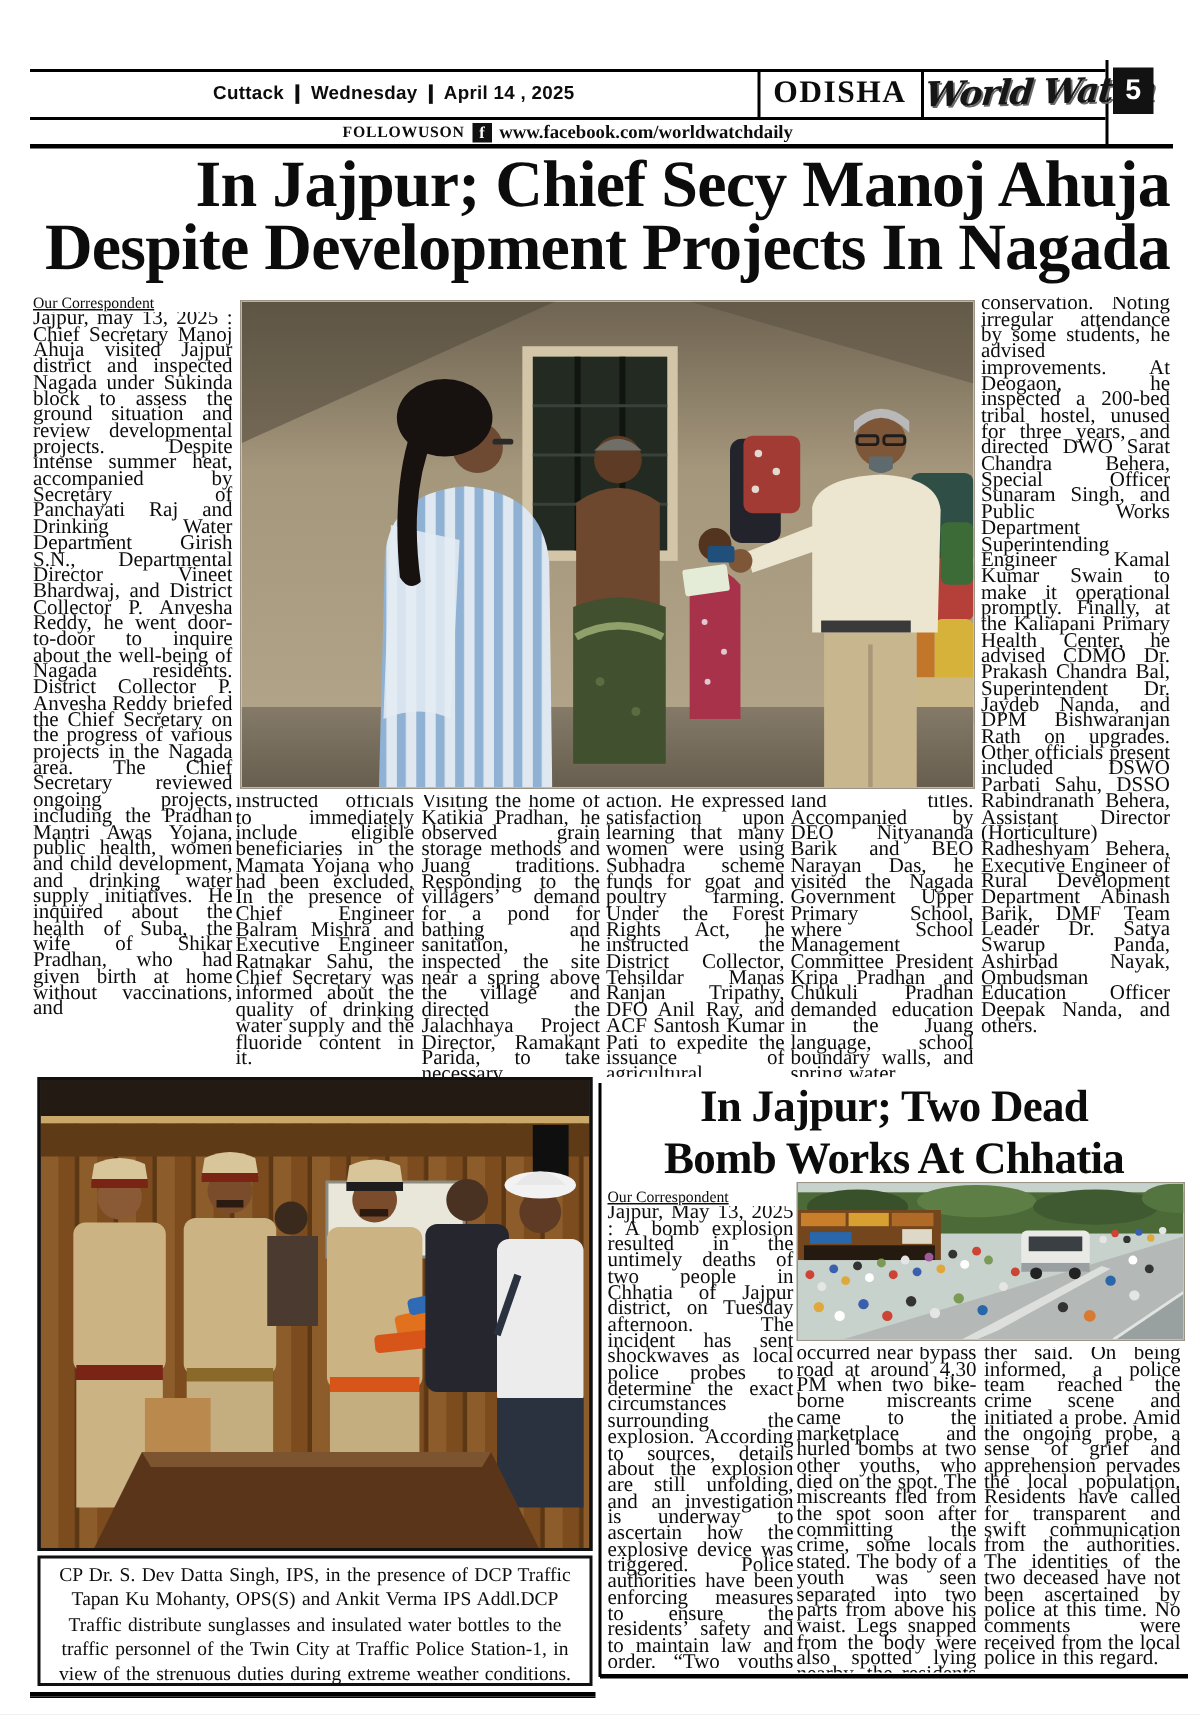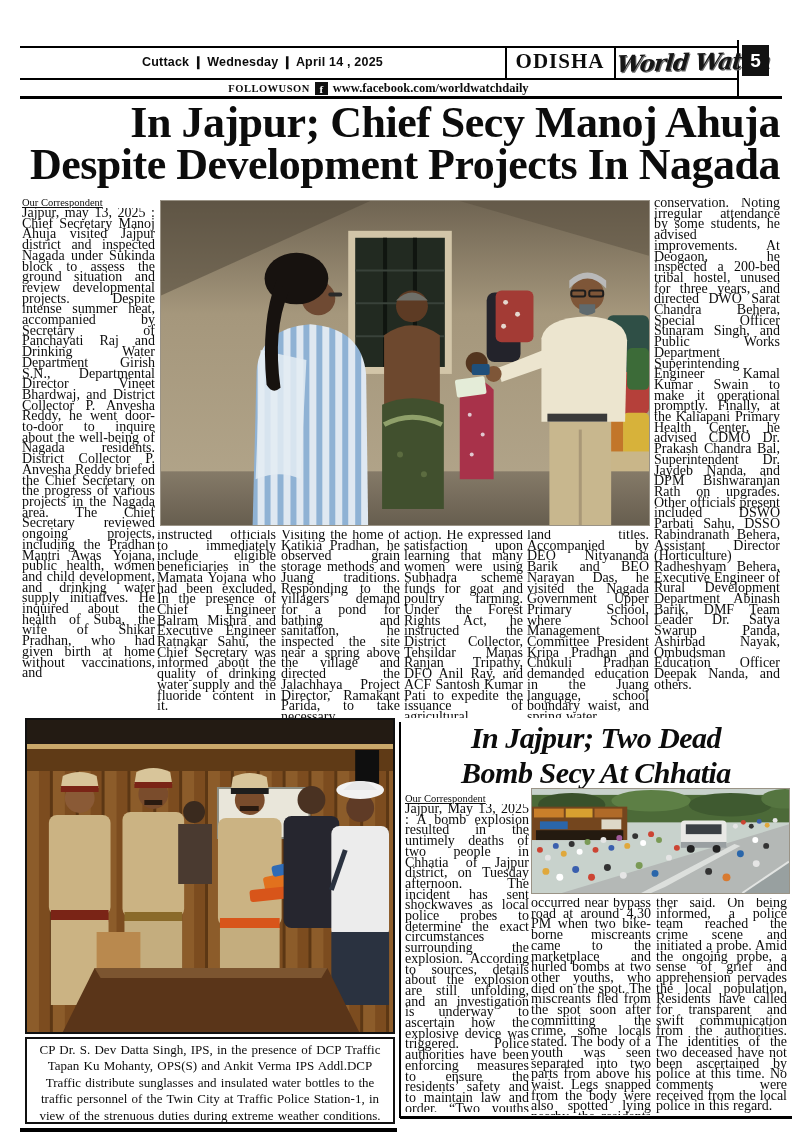--- a/index.html
+++ b/index.html
@@ -15,21 +15,21 @@
          color:#161616;text-shadow:1.2px 1.2px 0 #6a6a6a;white-space:nowrap;}
   .pagenum{background:#121212;color:#fff;font-family:"Liberation Sans",sans-serif;font-weight:bold;
            font-size:19px;display:flex;align-items:center;justify-content:center;}
   .followrow{display:flex;align-items:center;justify-content:center;gap:5px;}
   .followlabel{font-size:10.5px;font-weight:bold;letter-spacing:.5px;}
   .fbicon{width:13px;height:13px;background:#111;color:#fff;font-family:"Liberation Serif",serif;
           font-weight:bold;font-size:11px;display:flex;align-items:flex-end;justify-content:center;line-height:11px;}
   .fburl{font-size:12.5px;font-weight:bold;}
   
   .h1{font-size:44px;font-weight:bold;text-align:right;line-height:42px;letter-spacing:-.5px;}
-  .h2{font-size:30px;font-weight:bold;text-align:center;line-height:35px;letter-spacing:-.5px;font-style:italic;}
+  .h2{font-size:30px;font-weight:bold;text-align:center;line-height:35px;letter-spacing:-.5px;}
   
   .byline{font-size:10.5px;text-decoration:underline;}
   .bodycol{font-size:14px;line-height:10.7px;text-align:justify;overflow:hidden;word-spacing:.4px;}
   .photoframe{border:1px solid #9a9386;box-sizing:border-box;overflow:hidden;}
   .photoframe svg{display:block;width:100%;height:100%;}
   .photoframe2{border:2px solid #111;box-sizing:border-box;overflow:hidden;background:#222;}
   .photoframe2 svg{display:block;width:100%;height:100%;}
   .captionbox{border:2px solid #111;box-sizing:border-box;font-size:13px;line-height:16.4px;
               text-align:center;padding:3px 6px;word-spacing:1px;}
   .dblrule{border-top:3px solid #000;border-bottom:1.5px solid #000;height:3px;box-sizing:border-box;}
@@ -143,21 +143,21 @@
       <path d="M410,88 Q428,68 447,88 L447,80 Q428,64 410,80 Z" fill="#b9b9b9"></path>
       <rect x="412" y="90" width="14" height="6" rx="2" fill="none" stroke="#1d1d1d" stroke-width="2"></rect>
       <rect x="430" y="90" width="14" height="6" rx="2" fill="none" stroke="#1d1d1d" stroke-width="2"></rect>
       <path d="M420,112 Q428,118 436,112 L436,104 L420,104 Z" fill="#5f6a6e"></path>
     </svg>
   </div>
 
   <div class="abs bodycol" style="left:281px;top:530px;width:119px;height:188px;">Visiting the home of Katikia Pradhan, he observed grain storage methods and Juang traditions. Responding to the villagers’ demand for a pond for bathing and sanitation, he inspected the site near a spring above the village and directed the Jalachhaya Project Director, Ramakant Parida, to take necessary</div>
   <div class="abs bodycol" style="left:157px;top:530px;width:119px;height:188px;">instructed officials to immediately include eligible beneficiaries in the Mamata Yojana who had been excluded. In the presence of Chief Engineer Balram Mishra and Executive Engineer Ratnakar Sahu, the Chief Secretary was informed about the quality of drinking water supply and the fluoride content in it.</div>
   <div class="abs bodycol" style="left:404px;top:530px;width:119px;height:188px;">action. He expressed satisfaction upon learning that many women were using Subhadra scheme funds for goat and poultry farming. Under the Forest Rights Act, he instructed the District Collector, Tehsildar Manas Ranjan Tripathy, DFO Anil Ray, and ACF Santosh Kumar Pati to expedite the issuance of agricultural</div>
-  <div class="abs bodycol" style="left:527px;top:530px;width:122px;height:188px;">land titles. Accompanied by DEO Nityananda Barik and BEO Narayan Das, he visited the Nagada Government Upper Primary School, where School Management Committee President Kripa Pradhan and Chukuli Pradhan demanded education in the Juang language, school boundary waist, and spring water</div>
+  <div class="abs bodycol" style="left:527px;top:530px;width:122px;height:188px;">land titles. Accompanied by DEO Nityananda Barik and BEO Narayan Das, he visited the Nagada Government Upper Primary School, where School Management Committee President Kripa Pradhan and Chukuli Pradhan demanded education in the Juang language, school boundary walls, and spring water</div>
   <div class="abs bodycol" style="left:654px;top:198px;width:126px;height:518px;">conservation. Noting irregular attendance by some students, he advised improvements. At Deogaon, he inspected a 200-bed tribal hostel, unused for three years, and directed DWO Sarat Chandra Behera, Special Officer Sunaram Singh, and Public Works Department Superintending Engineer Kamal Kumar Swain to make it operational promptly. Finally, at the Kaliapani Primary Health Center, he advised CDMO Dr. Prakash Chandra Bal, Superintendent Dr. Jaydeb Nanda, and DPM Bishwaranjan Rath on upgrades. Other officials present included DSWO Parbati Sahu, DSSO Rabindranath Behera, Assistant Director (Horticulture) Radheshyam Behera, Executive Engineer of Rural Development Department Abinash Barik, DMF Team Leader Dr. Satya Swarup Panda, Ashirbad Nayak, Ombudsman Education Officer Deepak Nanda, and others.</div>
 
   <div class="abs photoframe2" style="left:25px;top:718px;width:370px;height:316px;">
     <svg viewBox="0 0 368 312" preserveAspectRatio="none">
       <defs>
         <pattern id="wood" width="26" height="26" patternUnits="userSpaceOnUse">
           <rect width="26" height="26" fill="#7c4c1f"></rect>
           <rect width="12" height="26" fill="#8c5c2a"></rect>
           <rect x="23" width="3" height="26" fill="#5c3714"></rect>
         </pattern>
@@ -213,21 +213,21 @@
       <polygon points="36,312 334,312 302,248 68,248" fill="#5a3519"></polygon>
       <polygon points="68,248 302,248 296,258 74,258" fill="#7c5530"></polygon>
     </svg>
   </div>
   <div class="abs captionbox" style="left:25px;top:1037px;width:370px;height:87px;">CP Dr. S. Dev Datta Singh, IPS, in the presence of DCP Traffic Tapan Ku Mohanty, OPS(S) and Ankit Verma IPS Addl.DCP Traffic distribute sunglasses and insulated water bottles to the traffic personnel of the Twin City at Traffic Police Station-1, in view of the strenuous duties during extreme weather conditions.</div>
   <div class="abs dblrule" style="left:20px;top:1128px;width:377px;"></div>
 
   <div class="abs rule" style="left:399px;top:722px;width:1.5px;height:396px;"></div>
   <div class="abs h2" style="left:402px;top:720px;width:388px;">
     <div>In Jajpur; Two Dead</div>
-    <div>Bomb Secy At Chhatia</div>
+    <div>Bomb Works At Chhatia</div>
   </div>
 
   <div class="abs" style="left:405px;top:793px;width:124px;height:322px;">
     <div class="byline">Our Correspondent</div>
     <div class="bodycol" style="height:308px;">Jajpur, May 13, 2025 : A bomb explosion resulted in the untimely deaths of two people in Chhatia of Jajpur district, on Tuesday afternoon. The incident has sent shockwaves as local police probes to determine the exact circumstances surrounding the explosion. According to sources, details about the explosion are still unfolding, and an investigation is underway to ascertain how the explosive device was triggered. Police authorities have been enforcing measures to ensure the residents’ safety and to maintain law and order. “Two youths died in a marketplace due to bomb explosion,” an eyewitness expressed. The incident</div>
   </div>
 
   <div class="abs photoframe" style="left:531px;top:788px;width:259px;height:106px;">
     <svg viewBox="0 0 259 106" preserveAspectRatio="none">
       <rect width="259" height="106" fill="#c8d2cc"></rect>

